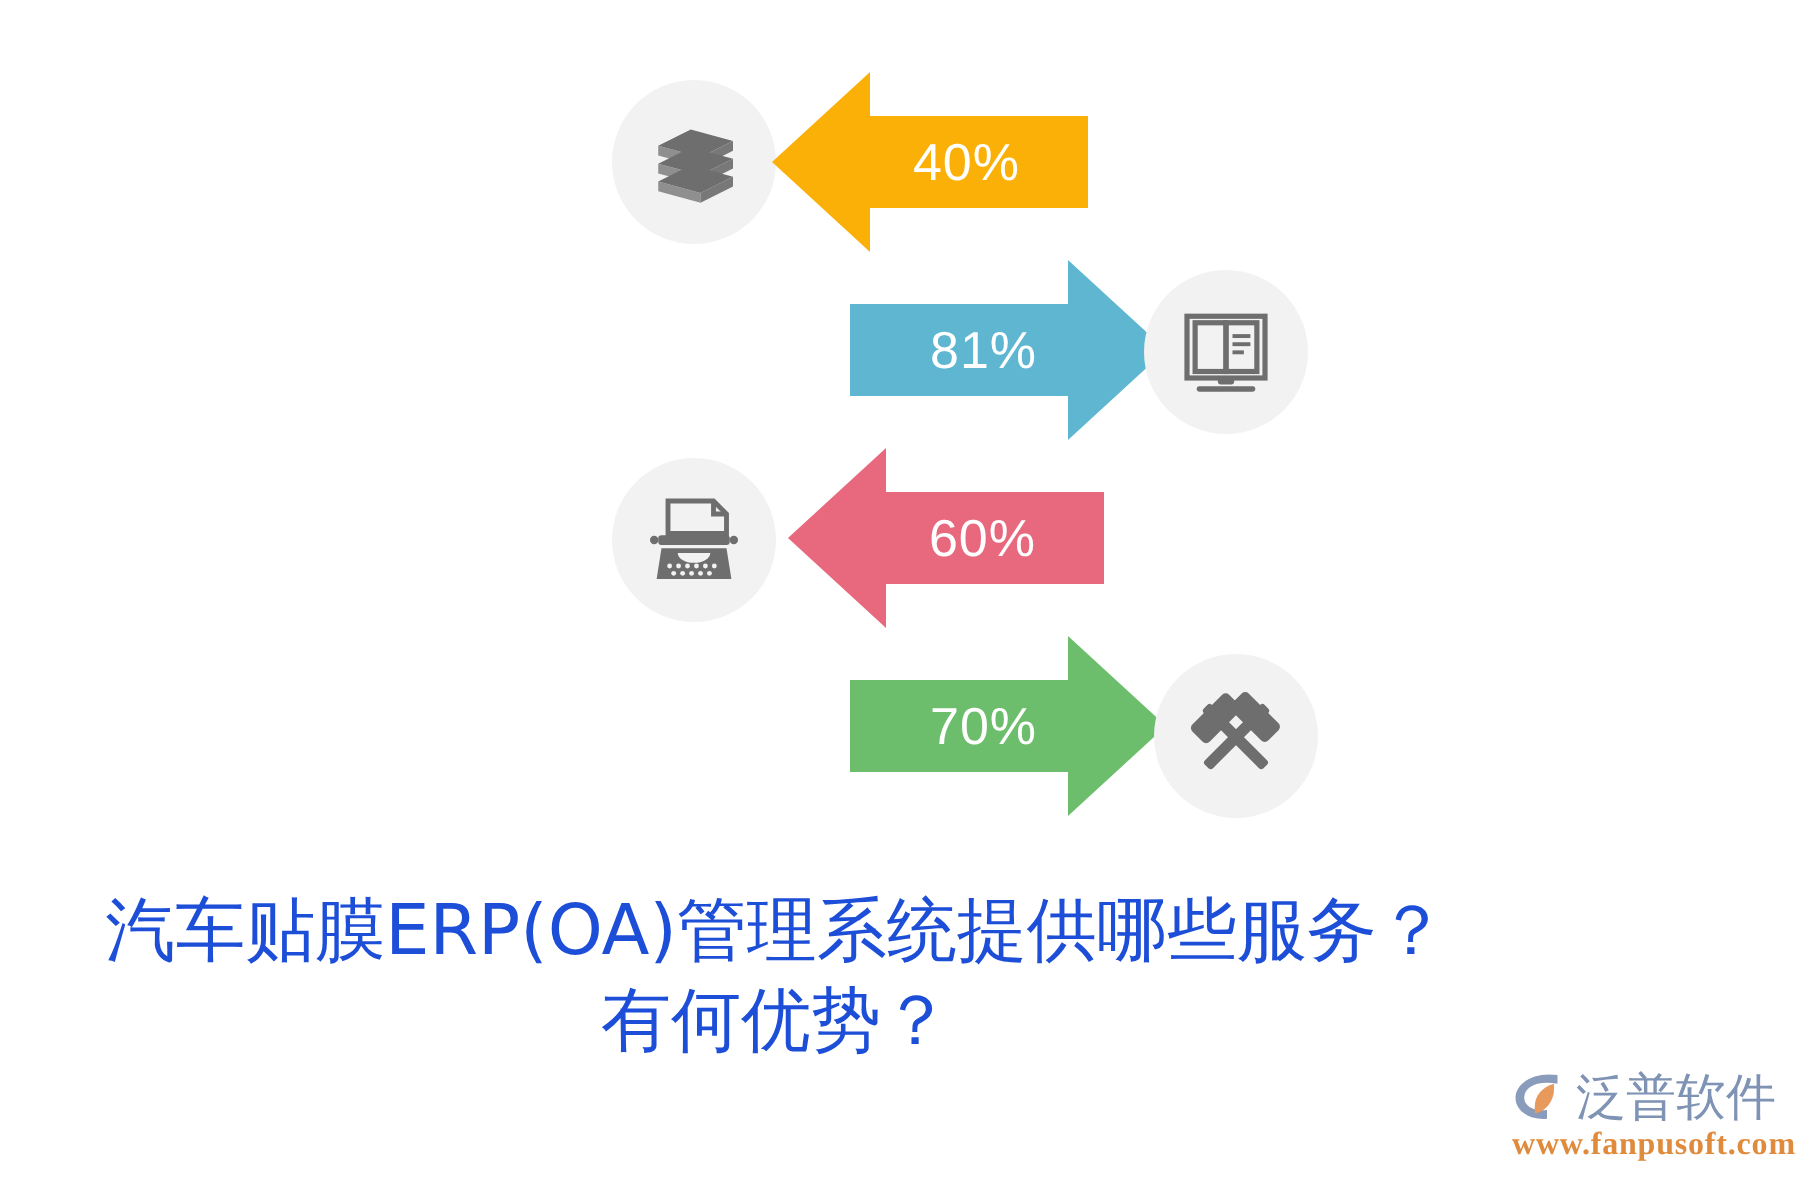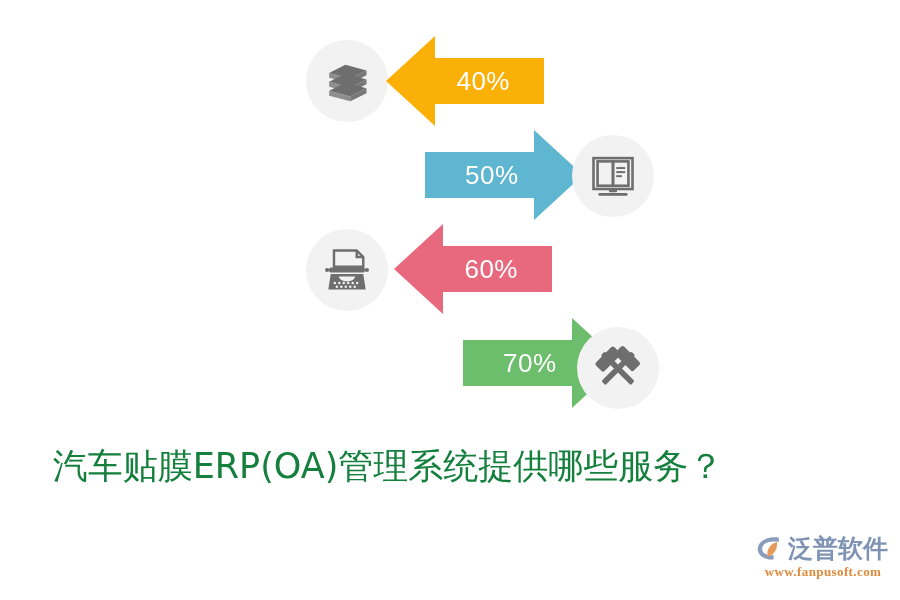--- a/index.html
+++ b/index.html
@@ -57,30 +57,30 @@
     font-weight: 400;
     letter-spacing: 0.5px;
     pointer-events: none;
   }
   .arrow-left  .pct { justify-content: flex-end; padding-right: 34px; box-sizing: border-box; }
   .arrow-right .pct { justify-content: flex-start; padding-left: 40px; box-sizing: border-box; }
 
   .a1 { left: 386px; top: 36px;  width: 158px; height: 90px; }
   .a2 { left: 425px; top: 130px; width: 158px; height: 90px; }
   .a3 { left: 394px; top: 224px; width: 158px; height: 90px; }
-  .a4 { left: 425px; top: 318px; width: 158px; height: 90px; margin-left: 38px; }
+  .a4 { left: 425px; top: 318px; width: 158px; height: 90px; }
 
   
   .headline {
     position: absolute;
     left: 0;
     top: 444px;
     width: 776px;
     text-align: center;
-    color: #15803d;
+    color: #1d4ed8;
     font-size: 35px;
     line-height: 1.28;
     font-weight: 400;
     letter-spacing: 0px;
     font-family: "DejaVu Sans", "Liberation Sans", sans-serif;
   }
   .headline .ln { display: block; white-space: nowrap; }
 
   
   .logo {
@@ -96,30 +96,30 @@
     gap: 4px;
   }
   .logo-mark {
     width: 28px;
     height: 28px;
     flex: 0 0 auto;
   }
   .logo-name {
     color: #7f93b5;
     font-size: 25px;
-    font-weight: 700;
+    font-weight: 400;
     letter-spacing: 0px;
     font-family: "DejaVu Sans", "Liberation Sans", sans-serif;
     line-height: 1;
   }
   .logo-url {
     margin-top: 2px;
     text-align: center;
     color: #e08a3c;
-    font-size: 13px;
+    font-size: 16px;
     font-weight: 700;
     letter-spacing: 0.4px;
     font-family: "Liberation Serif", "DejaVu Serif", serif;
   }
 </style>
 </head>
 <body>
 
 <div id="canvas">
 
@@ -145,21 +145,21 @@
     <svg width="158" height="90" viewBox="0 0 158 90" preserveAspectRatio="none">
       <polygon points="0,45 49,0 49,22 158,22 158,68 49,68 49,90" fill="#FBB007"></polygon>
     </svg>
     <span class="pct">40%</span>
   </div>
 
   <div class="arrow arrow-right a2">
     <svg width="158" height="90" viewBox="0 0 158 90" preserveAspectRatio="none">
       <polygon points="158,45 109,0 109,22 0,22 0,68 109,68 109,90" fill="#5FB6D0"></polygon>
     </svg>
-    <span class="pct">50%</span>
+    <span class="pct">81%</span>
   </div>
 
   <div class="icon-circle ic-open">
     <span>
       <svg viewBox="0 0 64 64" aria-hidden="true">
         <g fill="none" stroke="#6E6E6E" stroke-width="3.2">
           <rect x="8" y="10" width="48" height="38"></rect>
           <rect x="13" y="14" width="19" height="30"></rect>
           <rect x="32" y="14" width="19" height="30"></rect>
         </g>
@@ -231,20 +231,21 @@
             <rect x="28" y="6" width="7" height="52" rx="2"></rect>
             <path d="M18 8 h26 a3 3 0 0 1 3 3 v9 a3 3 0 0 1 -3 3 h-26 a3 3 0 0 1 -3 -3 v-9 a3 3 0 0 1 3 -3 z"></path>
           </g>
         </g>
       </svg>
     </span>
   </div>
 
   <div class="headline">
     <span class="ln">汽车贴膜ERP(OA)管理系统提供哪些服务？</span>
+    <span class="ln">有何优势？</span>
   </div>
 
   <div class="logo">
     <div class="logo-row">
       <span class="logo-mark">
         <svg viewBox="0 0 32 32" aria-hidden="true">
           <path d="M26 4 C12 2 2 9 2 17 C2 25 11 30 20 29 L20 24 C13 25 7 22 7 17 C7 11 14 7 26 9 Z" fill="#8A9CBC"></path>
           <path d="M24 9 C17 11 13 16 13 22 L13 26 C19 25 24 19 24 12 Z" fill="#E8995C"></path>
         </svg>
       </span>

